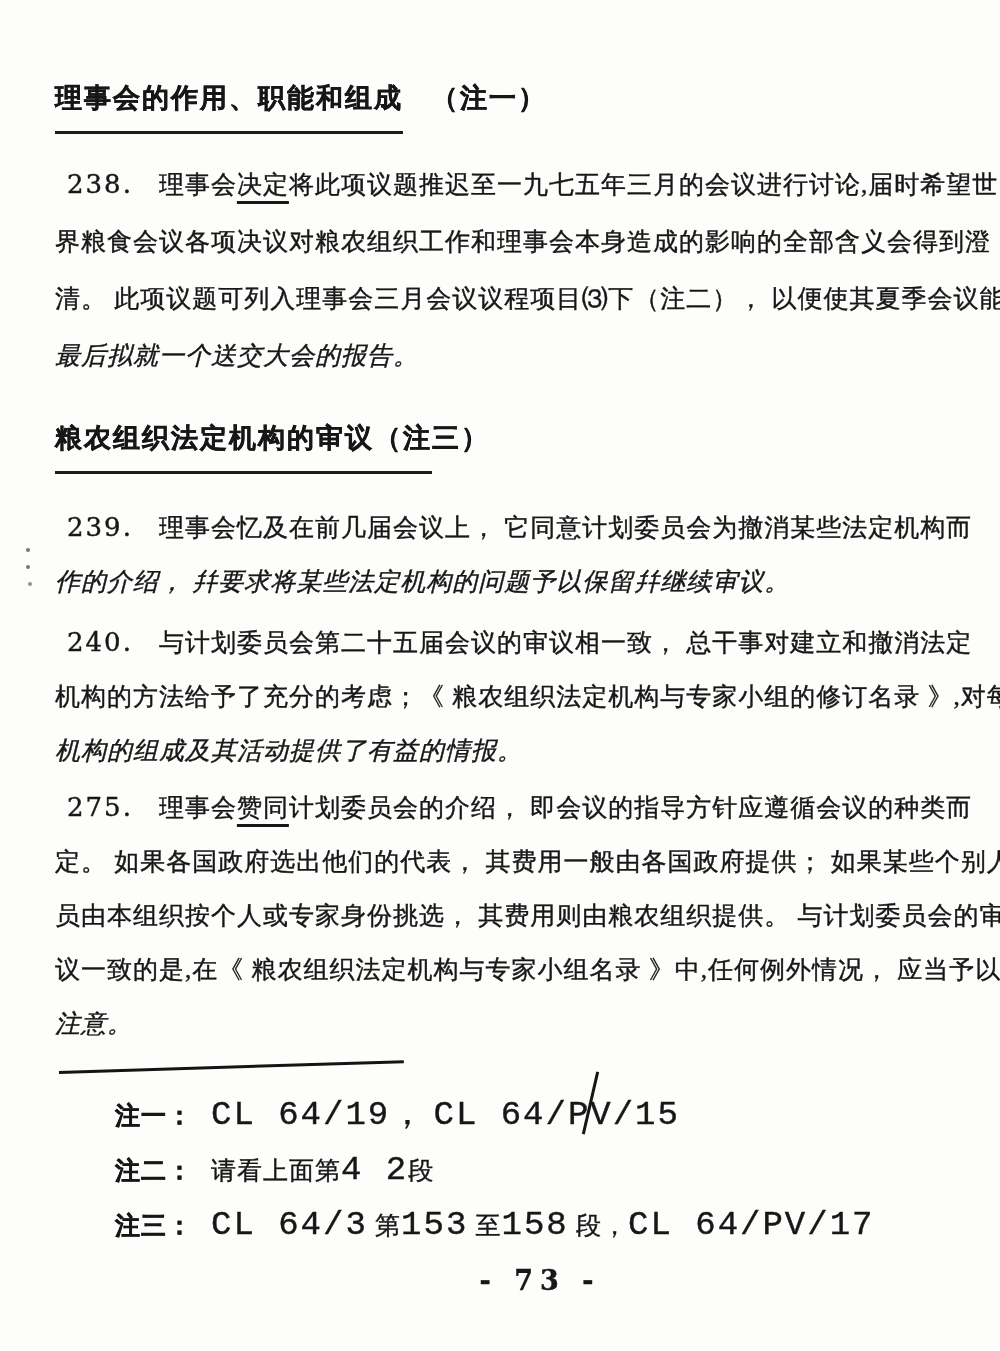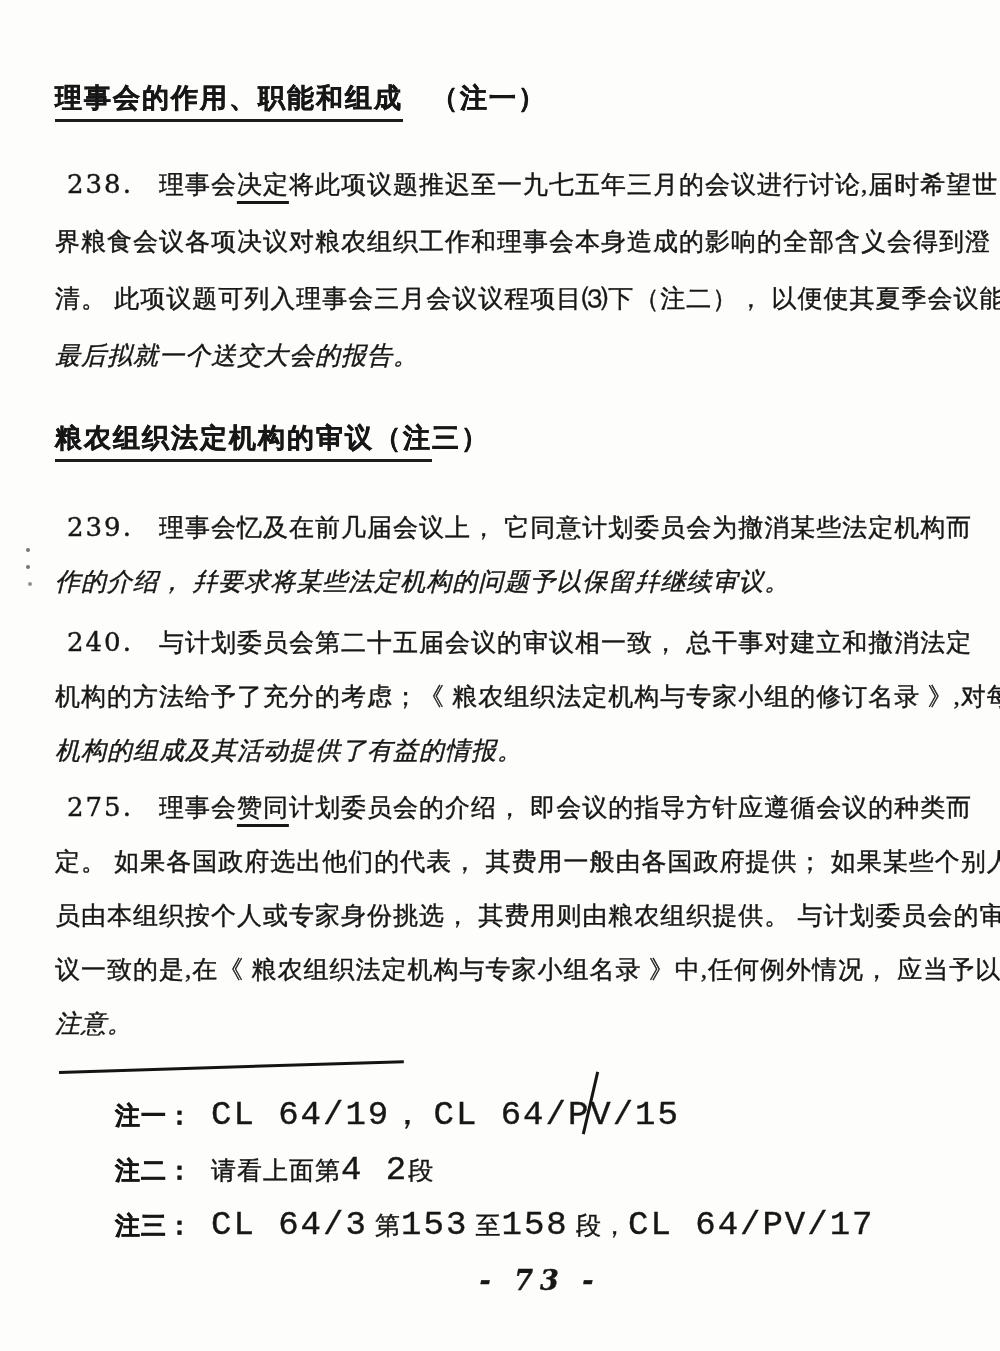--- a/index.html
+++ b/index.html
@@ -14,21 +14,21 @@
   #doc{
     padding:80px 35px 0 55px;
     width:910px;
     -webkit-text-stroke:.4px #171717;
   }
   
   .heading{
     font-size:27px;font-weight:600;letter-spacing:2px;margin:0;
     white-space:nowrap;
   }
-  .heading .hu{border-bottom:3px solid #1c1c1c;padding-bottom:6px;}
+  .heading .hu{border-bottom:3px solid #1c1c1c;padding-bottom:18px;}
   #heading-0{margin-bottom:40px;}
   #heading-0 .hr{margin-left:28px;}
   #heading-1{margin-top:36px;margin-bottom:44px;}
   
   .para{margin:0;}
   .line{
     font-size:25px;letter-spacing:1px;white-space:nowrap;
     text-align:justify;text-align-last:justify;text-justify:inter-character;
     width:903px;
   }
@@ -61,21 +61,21 @@
   }
   .slashed{position:relative;display:inline-block;}
   .slash-mark{
     position:absolute;left:63%;top:-17px;width:3px;height:64px;
     background:#151515;transform:rotate(13deg);
   }
   
   .page-num{
     text-align:center;font-family:"DejaVu Serif",serif;
     font-size:27px;font-weight:700;letter-spacing:7px;
-    margin-top:12px;padding-left:60px;font-style:italic;
+    margin-top:12px;padding-left:60px;
   }
   
   .artifact{
     position:absolute;left:26px;top:548px;width:4px;height:4px;
     background:#555;border-radius:50%;
     box-shadow:0 17px 0 #555, 2px 34px 0 #777;
     opacity:.8;
   }
 </style>
 </head>

